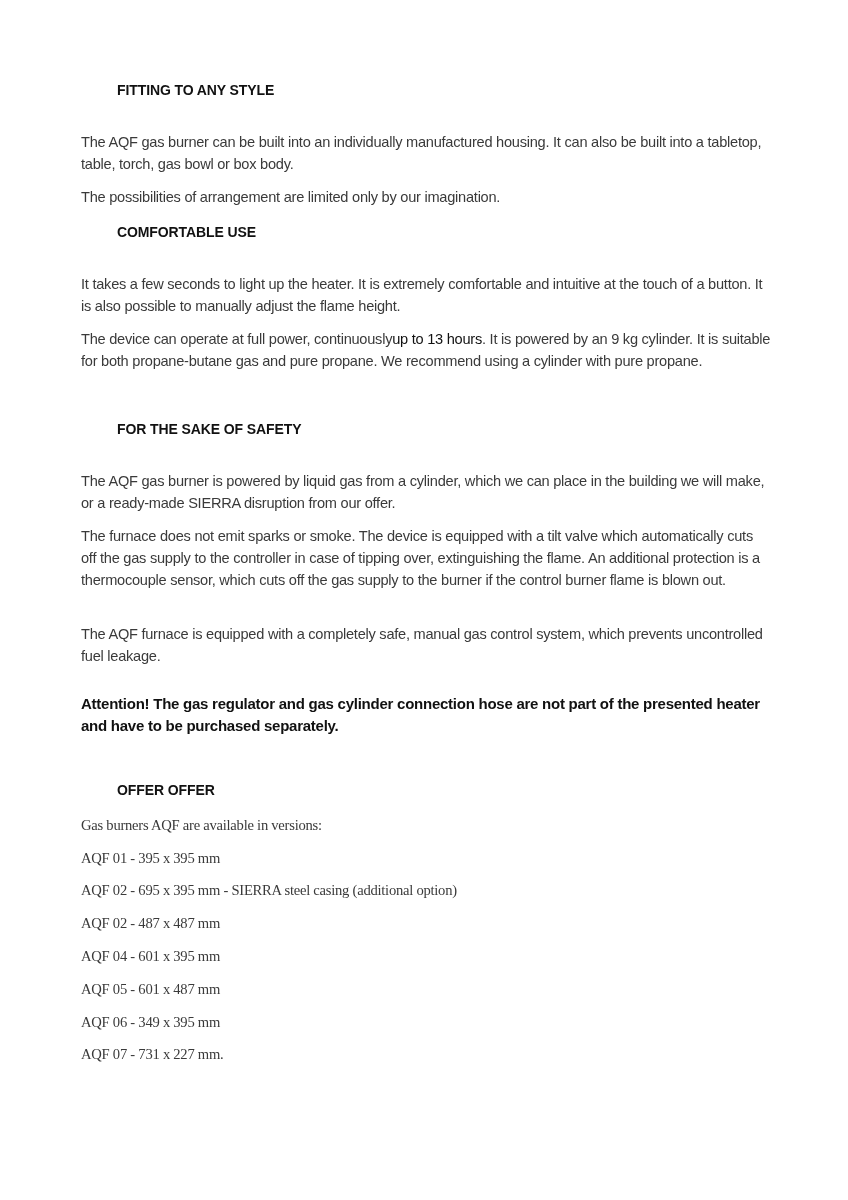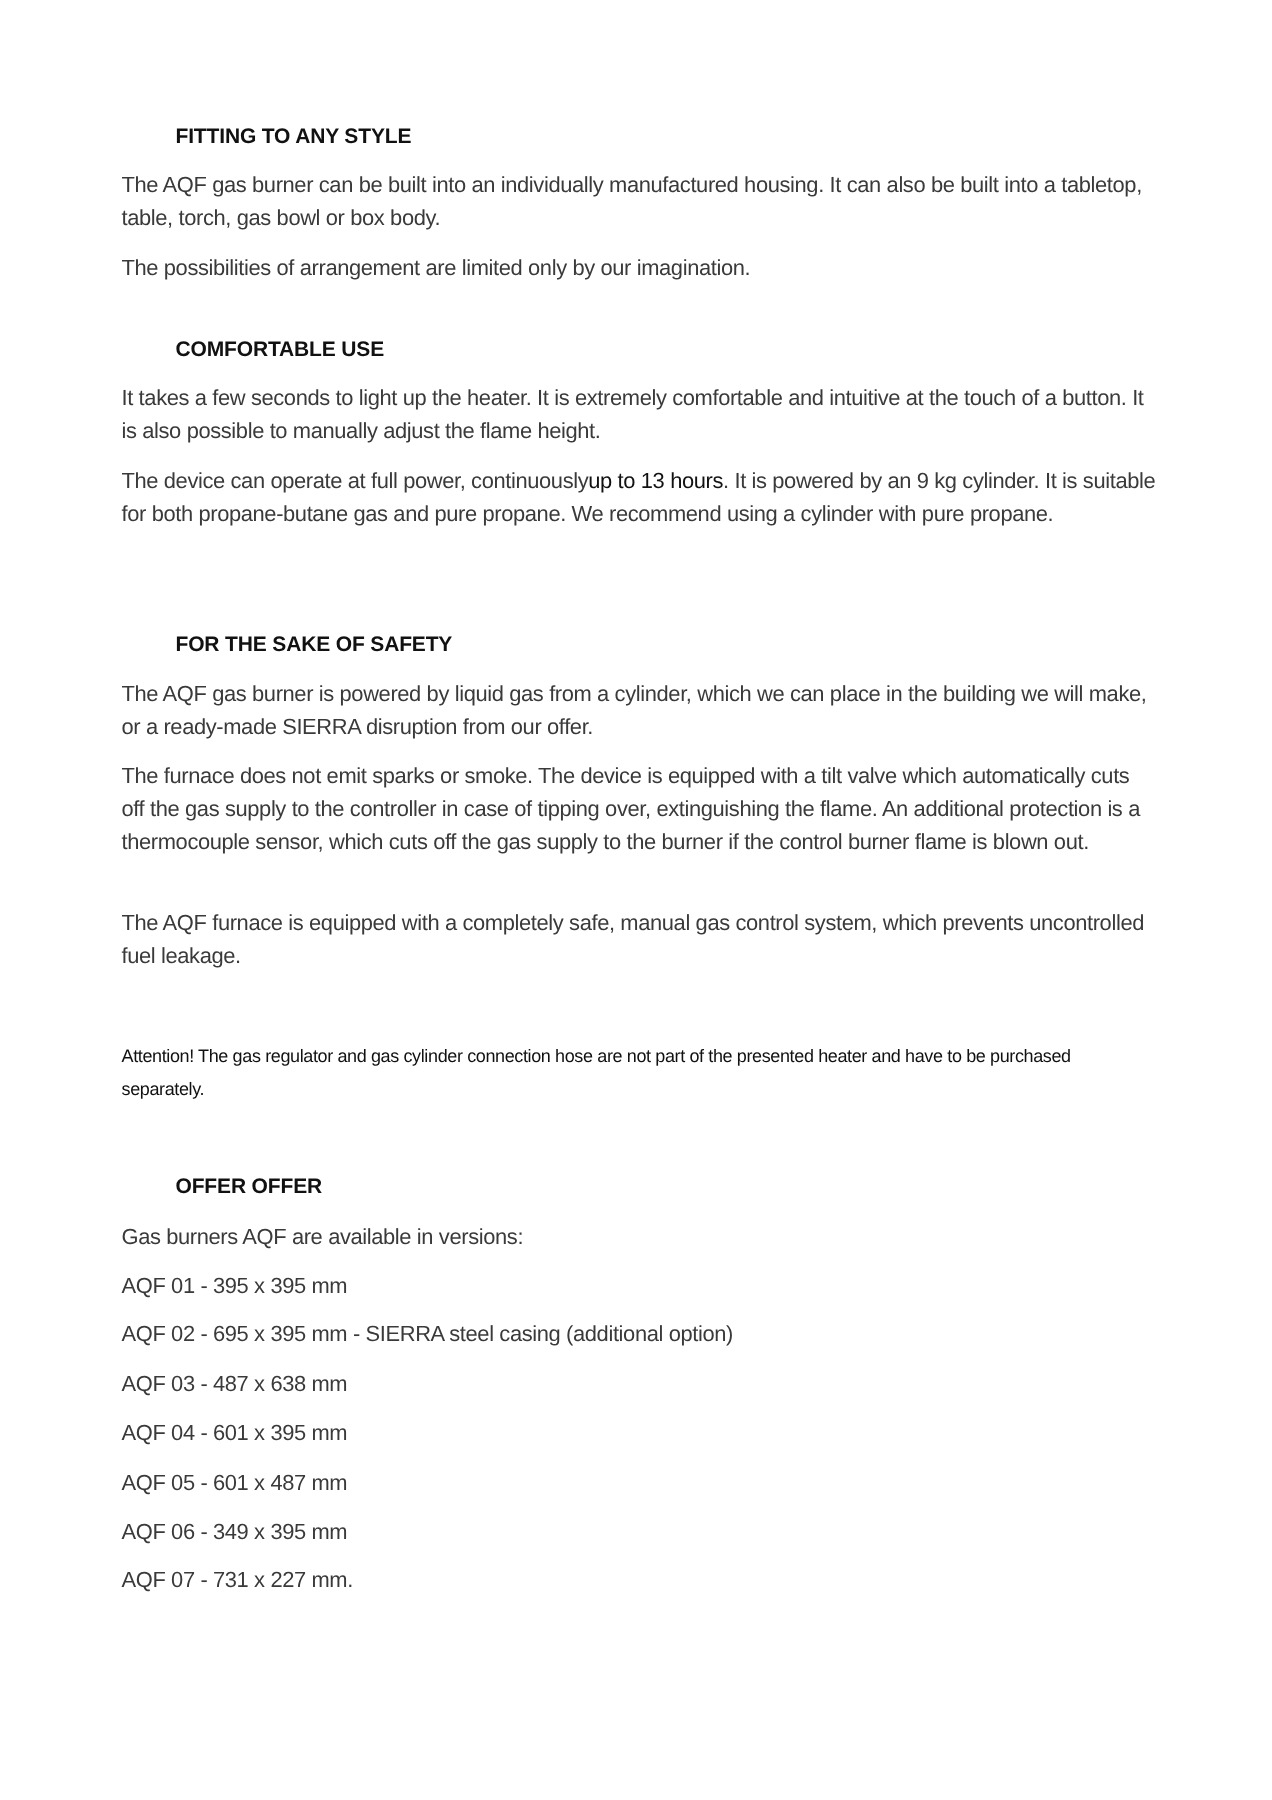--- a/index.html
+++ b/index.html
@@ -1,23 +1,23 @@
 <!DOCTYPE html>
 <html><head>
   <meta charset="utf-8">
   <style>
     html, body { margin: 0; padding: 0; background: #ffffff; }
     body { width: 848px; height: 1200px; position: relative; overflow: hidden;
       font-family: "Liberation Sans", "DejaVu Sans", sans-serif; color: #333333; }
     .page { position: absolute; left: 81px; top: 0; width: 690px; }
     .h { position: absolute; left: 0; font-weight: bold; font-size: 14px; color: #111111; letter-spacing: -0.1px; white-space: nowrap; padding-left: 36px; }
-    .p { position: absolute; left: 0; font-size: 14.6px; line-height: 22px; color: #3a3a3a; letter-spacing: -0.25px; width: 690px; }
+    .p { position: absolute; left: 0; font-size: 14.6px; line-height: 22px; color: #3a3a3a; letter-spacing: -0.25px; width: 690px; margin-top: 18px; }
     .p b { color: #111111; font-weight: normal; }
-    .warn { position: absolute; left: 0; font-weight: normal; font-size: 12px; line-height: 22px; color: #111111; width: 690px; letter-spacing: -0.25px; }
-    .li { position: absolute; left: 0; font-size: 14.6px; line-height: 22px; color: #3a3a3a; white-space: nowrap; letter-spacing: -0.25px; }
+    .warn { position: absolute; left: 0; font-weight: bold; font-size: 15px; line-height: 22px; color: #111111; width: 690px; letter-spacing: -0.25px; }
+    .li { position: absolute; left: 0; font-size: 14.6px; line-height: 22px; color: #3a3a3a; white-space: nowrap; letter-spacing: -0.25px; font-family: Liberation Serif, serif; }
   </style>
 </head>
 <body>
 
 <div class="page">
   <div class="h" style="top:82px">FITTING TO ANY STYLE</div>
   <div class="p" style="top:113px">The AQF gas burner can be built into an individually manufactured housing. It can also be built into a tabletop, table, torch, gas bowl or box body.</div>
   <div class="p" style="top:168px">The possibilities of arrangement are limited only by our imagination.</div>
 
   <div class="h" style="top:224px">COMFORTABLE USE</div>
@@ -28,18 +28,18 @@
   <div class="p" style="top:452px">The AQF gas burner is powered by liquid gas from a cylinder, which we can place in the building we will make, or a ready-made SIERRA disruption from our offer.</div>
   <div class="p" style="top:507px">The furnace does not emit sparks or smoke. The device is equipped with a tilt valve which automatically cuts off the gas supply to the controller in case of tipping over, extinguishing the flame. An additional protection is a thermocouple sensor, which cuts off the gas supply to the burner if the control burner flame is blown out.</div>
   <div class="p" style="top:605px">The AQF furnace is equipped with a completely safe, manual gas control system, which prevents uncontrolled fuel leakage.</div>
 
   <div class="warn" style="top:693px">Attention! The gas regulator and gas cylinder connection hose are not part of the presented heater and have to be purchased separately.</div>
 
   <div class="h" style="top:782px">OFFER OFFER</div>
   <div class="li" style="top:814px">Gas burners AQF are available in versions:</div>
   <div class="li" style="top:847px">AQF 01 - 395 x 395 mm</div>
   <div class="li" style="top:879px">AQF 02 - 695 x 395 mm - SIERRA steel casing (additional option)</div>
-  <div class="li" style="top:912px">AQF 03 - 487 x 638 mm</div>
+  <div class="li" style="top:912px">AQF 02 - 487 x 487 mm</div>
   <div class="li" style="top:945px">AQF 04 - 601 x 395 mm</div>
   <div class="li" style="top:978px">AQF 05 - 601 x 487 mm</div>
   <div class="li" style="top:1011px">AQF 06 - 349 x 395 mm</div>
   <div class="li" style="top:1043px">AQF 07 - 731 x 227 mm.</div>
 </div>
 
 </body></html>

